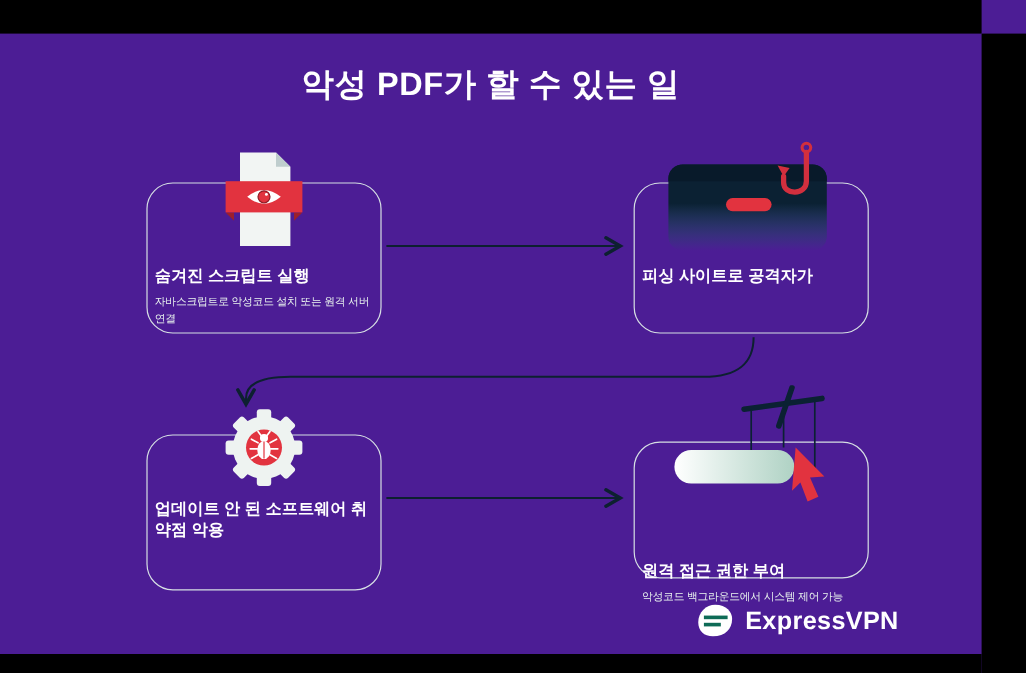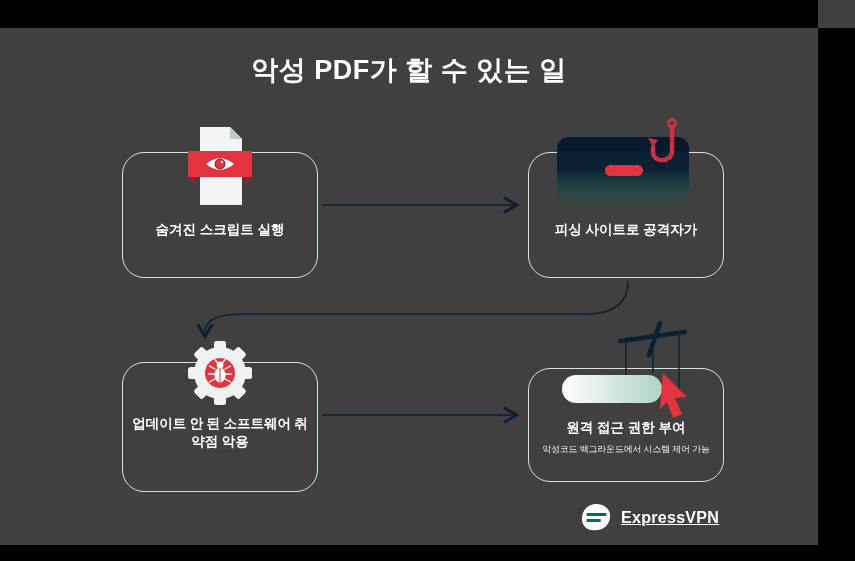--- a/index.html
+++ b/index.html
@@ -1,58 +1,58 @@
 <!DOCTYPE html>
 <html><head>
 <meta charset="utf-8">
 <style>
   html,body{margin:0;padding:0;}
   body{
     width:855px;height:561px;overflow:hidden;background:#000;
     font-family:"Liberation Sans","DejaVu Sans",sans-serif;
   }
-  .stage{position:relative;width:855px;height:561px;background:#404040;overflow:hidden;}
+  .stage{position:relative;width:855px;height:561px;background:#4c1d95;overflow:hidden;}
   .bar{position:absolute;background:#000;z-index:30;}
   .bar-top{left:0;top:0;width:818px;height:28px;}
   .bar-right{left:818px;top:28px;width:37px;height:533px;}
   .bar-bottom{left:0;top:545px;width:818px;height:16px;}
 
   .title{
     position:absolute;top:52px;left:0;width:818px;text-align:center;
     color:#fff;font-size:27px;font-weight:600;letter-spacing:.5px;margin:0;z-index:5;
   }
 
   .arrows{position:absolute;left:0;top:0;width:855px;height:561px;z-index:4;pointer-events:none;}
 
   .card{
     position:absolute;width:196px;box-sizing:border-box;
     border:1.5px solid rgba(226,240,234,.92);border-radius:22px;
-    color:#fff;text-align:center;padding-left:6px;padding-right:6px;z-index:6;
+    color:#fff;padding-left:6px;padding-right:6px;z-index:6;
   }
   .card h2{margin:0;font-size:13.5px;font-weight:700;line-height:1.35;}
   .card p{margin:6px 0 0 0;font-size:9px;line-height:1.5;color:#EAF4EF;letter-spacing:-.2px;}
   .card .icon{position:absolute;left:50%;transform:translateX(-50%);z-index:7;}
   .icon svg{display:block;width:100%;height:100%;}
 
   #card1{left:122px;top:152px;height:126px;padding-top:68px;}
   #card2{left:528px;top:152px;height:126px;padding-top:68px;}
-  #card3{left:122px;top:362px;height:130px;padding-top:52px;font-family:Liberation Serif, serif;}
-  #card4{left:528px;top:368px;height:114px;padding-top:50px;}
+  #card3{left:122px;top:362px;height:130px;padding-top:52px;}
+  #card4{left:528px;top:368px;height:114px;padding-top:98px;}
 
   .icon1{top:-28px;width:68px;height:82px;}
   .icon2{top:-38px;width:150px;height:98px;}
   .icon3{top:-28px;width:76px;height:76px;}
   .icon4{top:-48px;width:132px;height:104px;}
 
   .brand{
     position:absolute;left:580px;top:503px;display:flex;align-items:center;gap:9px;
     color:#fff;z-index:10;
   }
   .brand-mark{width:32px;height:29px;display:block;}
-  .brand-name{font-size:16px;font-weight:700;letter-spacing:.3px;text-decoration:underline;}
+  .brand-name{font-size:21px;font-weight:700;letter-spacing:.3px;}
 </style>
 </head>
 <body>
 
 <div class="stage">
 
   <svg class="arrows" viewBox="0 0 855 561" aria-hidden="true">
     <defs>
       <marker id="ah" markerWidth="12" markerHeight="12" refX="7.5" refY="5" orient="auto">
         <path d="M1,1 L8,5 L1,9" fill="none" stroke="#0D2030" stroke-width="1.7" stroke-linecap="round"></path>
@@ -72,20 +72,21 @@
         <path d="M44,2 L56,14 H44 Z" fill="#BFCDCD"></path>
         <path d="M2,52 L9,59 L9,52 Z" fill="#9C1F2C"></path>
         <path d="M66,52 L59,59 L59,52 Z" fill="#9C1F2C"></path>
         <rect x="2" y="26" width="64" height="26" fill="#E2333F"></rect>
         <path d="M20,39 Q34,27.5 48,39 Q34,50.5 20,39 Z" fill="#FFFFFF"></path>
         <circle cx="34" cy="39" r="5" fill="#E2333F" stroke="#8E1B26" stroke-width="1"></circle>
         <circle cx="36" cy="37" r="1.2" fill="#FFFFFF"></circle>
       </svg>
     </div>
     <h2>숨겨진 스크립트 실행</h2>
+    <p>자바스크립트로 악성코드 설치 또는 원격 서버 연결</p>
   </section>
 
   <section class="card" id="card2">
     <div class="icon icon2">
       <svg viewBox="0 0 150 98" aria-hidden="true">
         <defs>
           <linearGradient id="winGrad" x1="0" y1="0" x2="0" y2="1">
             <stop offset="0" stop-color="#0B2133"></stop>
             <stop offset="0.45" stop-color="#0B2133"></stop>
             <stop offset="1" stop-color="#0E6B56" stop-opacity="0"></stop>

